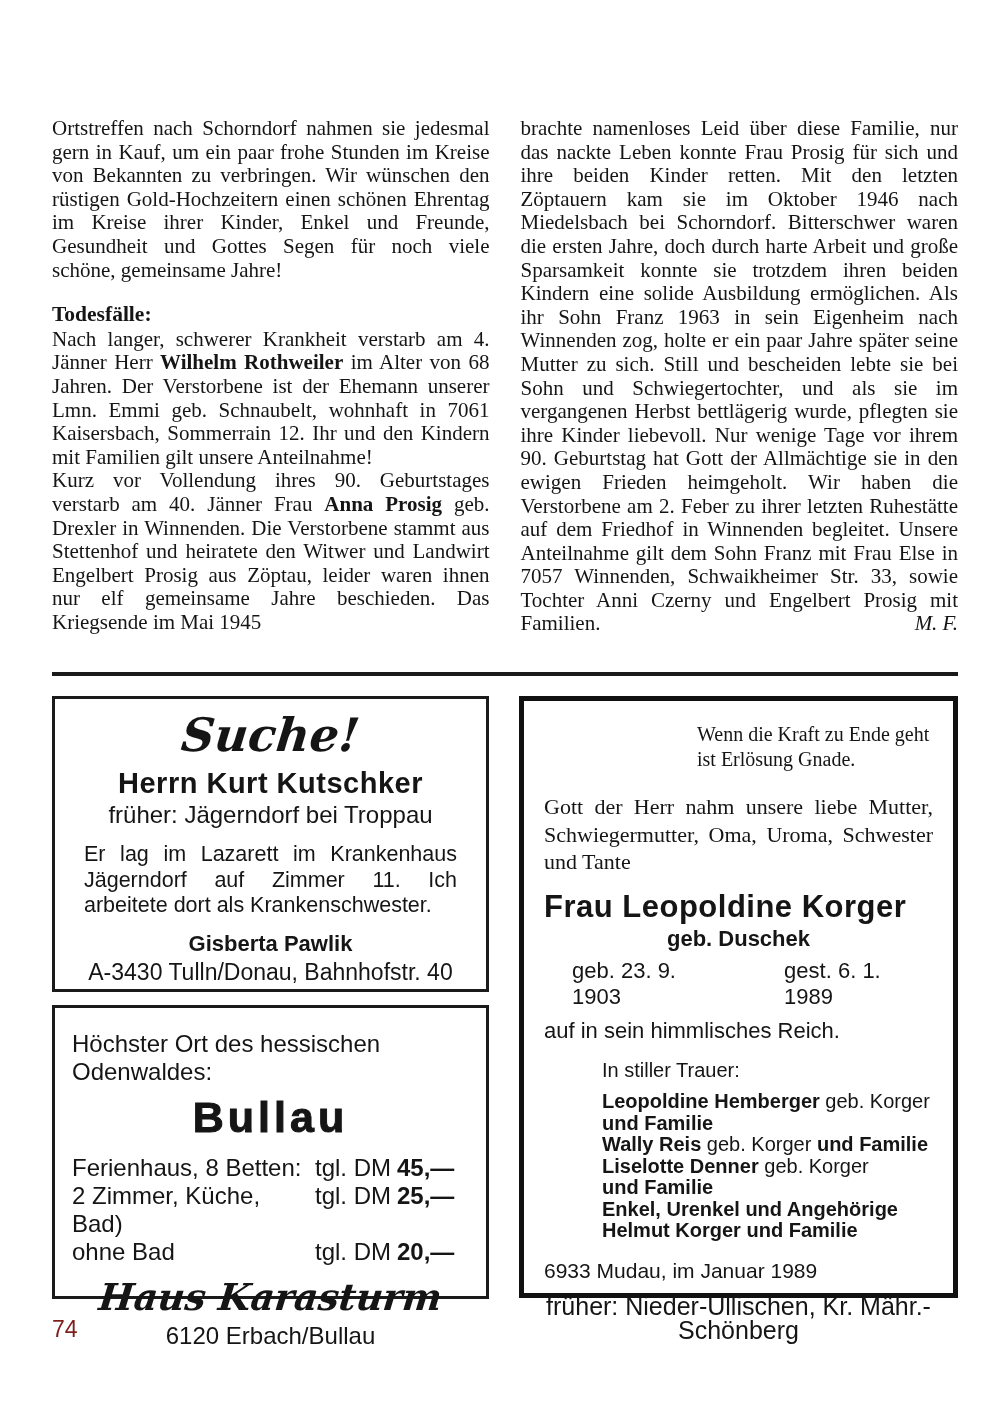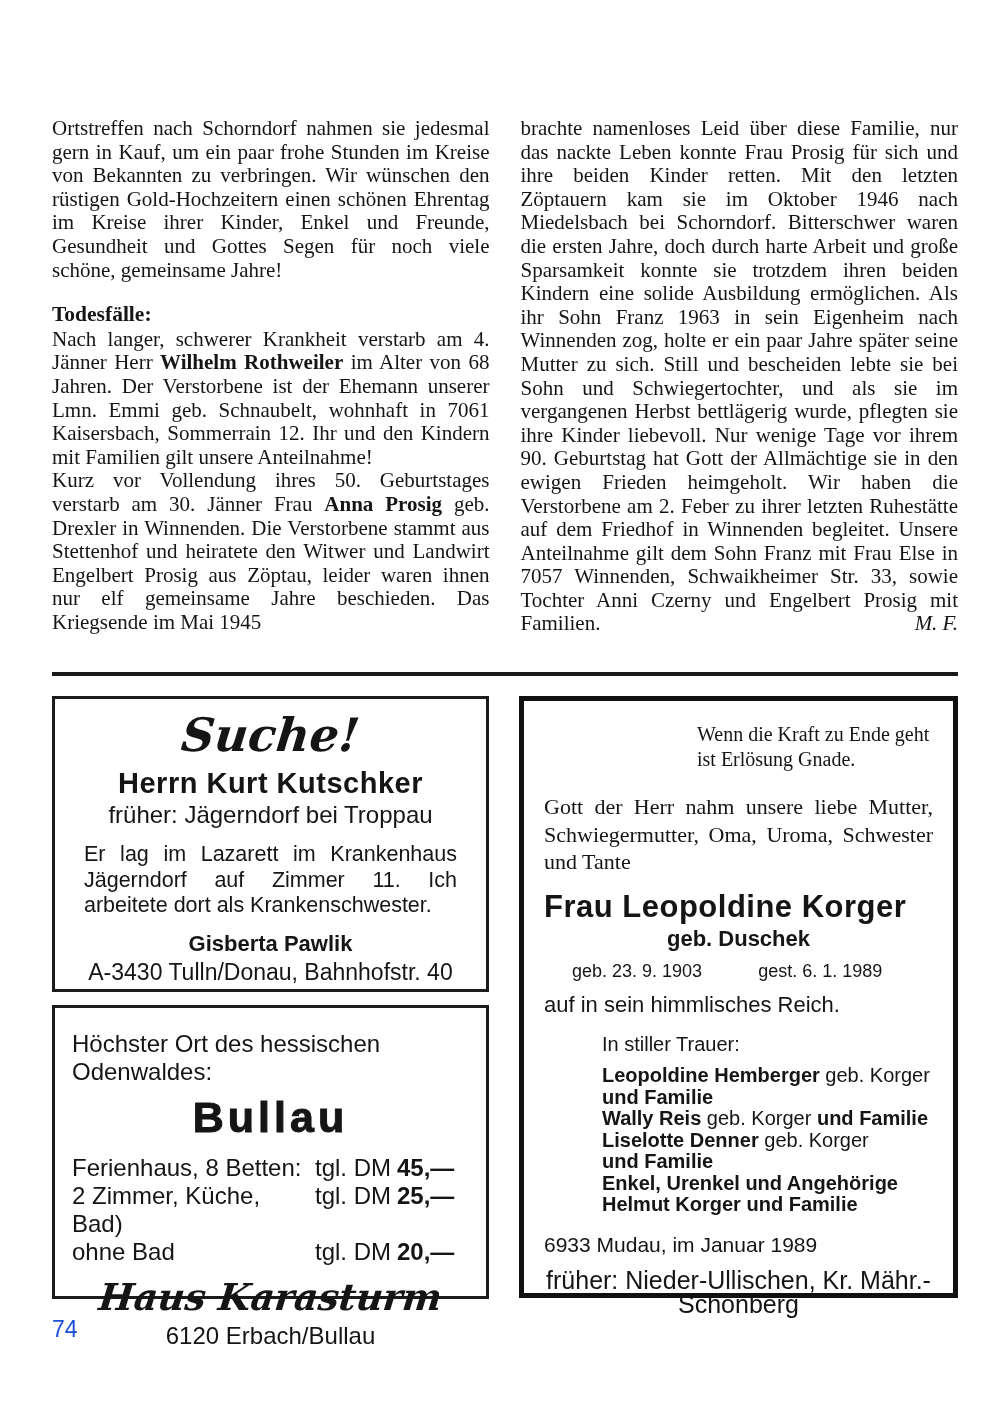--- a/index.html
+++ b/index.html
@@ -112,47 +112,47 @@
     text-align: justify;
     margin: 22px 0 0 0;
   }
   .obit-name {
     font-size: 31px; font-weight: bold;
     margin-top: 12px; line-height: 37px;
     letter-spacing: 0.5px;
     white-space: nowrap;
   }
   .obit-maiden { text-align: center; font-size: 22px; font-weight: bold; margin-top: 1px; line-height: 25px; }
-  .obit-dates { display: flex; gap: 56px; font-size: 18px; margin: 7px 0 0 28px; line-height: 26px; }
+  .obit-dates { display: flex; gap: 56px; font-size: 22px; margin: 7px 0 0 28px; line-height: 26px; }
   .obit-reich { font-size: 22px; margin-top: 8px; line-height: 26px; }
   .trauer { margin: 16px 0 0 58px; font-size: 20px; line-height: 21.5px; }
   .trauer-label { margin-bottom: 10px; }
   .mourner-line b { font-weight: bold; }
   .obit-place { font-size: 21px; margin-top: 17px; line-height: 24px; }
   .obit-former { font-size: 25px; margin-top: 11px; line-height: 24px; text-align: center; }
   .obit-closing { font-size: 20.5px; line-height: 24px; margin: 9px 0 0 0; }
 
   
   .page-num {
     position: absolute; left: 52px; top: 1316px;
     font-family: "Liberation Sans", sans-serif;
-    font-size: 23px; color: #1d4ed8;
+    font-size: 23px; color: #7f1d1d;
   }
 </style>
 </head>
 <body>
 
 <div class="sheet">
 
   <div class="columns">
     <div class="col">
       <p class="body-text">Ortstreffen nach Schorndorf nahmen sie jedesmal gern in Kauf, um ein paar frohe Stunden im Kreise von Bekannten zu verbringen. Wir wünschen den rüstigen Gold-Hochzeitern einen schönen Ehrentag im Kreise ihrer Kinder, Enkel und Freunde, Gesundheit und Gottes Segen für noch viele schöne, gemeinsame Jahre!</p>
       <p class="section-heading">Todesfälle:</p>
       <p class="body-text"><span>Nach langer, schwerer Krankheit verstarb am 4. Jänner Herr </span><b>Wilhelm Rothweiler</b><span> im Alter von 68 Jahren. Der Verstorbene ist der Ehemann unserer Lmn. Emmi geb. Schnaubelt, wohnhaft in 7061 Kaisersbach, Sommerrain 12. Ihr und den Kindern mit Familien gilt unsere Anteilnahme!</span></p>
-      <p class="body-text"><span>Kurz vor Vollendung ihres 50. Geburtstages verstarb am 30. Jänner Frau </span><b>Anna Prosig</b><span> geb. Drexler in Winnenden. Die Verstorbene stammt aus Stettenhof und heiratete den Witwer und Landwirt Engelbert Prosig aus Zöptau, leider waren ihnen nur elf gemeinsame Jahre beschieden. Das Kriegsende im Mai 1945</span></p>
+      <p class="body-text"><span>Kurz vor Vollendung ihres 90. Geburtstages verstarb am 40. Jänner Frau </span><b>Anna Prosig</b><span> geb. Drexler in Winnenden. Die Verstorbene stammt aus Stettenhof und heiratete den Witwer und Landwirt Engelbert Prosig aus Zöptau, leider waren ihnen nur elf gemeinsame Jahre beschieden. Das Kriegsende im Mai 1945</span></p>
     </div>
     <div class="col">
       <p class="body-text"><span>brachte namenloses Leid über diese Familie, nur das nackte Leben konnte Frau Prosig für sich und ihre beiden Kinder retten. Mit den letzten Zöptauern kam sie im Oktober 1946 nach Miedelsbach bei Schorndorf. Bitterschwer waren die ersten Jahre, doch durch harte Arbeit und große Sparsamkeit konnte sie trotzdem ihren beiden Kindern eine solide Ausbildung ermöglichen. Als ihr Sohn Franz 1963 in sein Eigenheim nach Winnenden zog, holte er ein paar Jahre später seine Mutter zu sich. Still und bescheiden lebte sie bei Sohn und Schwiegertochter, und als sie im vergangenen Herbst bettlägerig wurde, pflegten sie ihre Kinder liebevoll. Nur wenige Tage vor ihrem 90. Geburtstag hat Gott der Allmächtige sie in den ewigen Frieden heimgeholt. Wir haben die Verstorbene am 2. Feber zu ihrer letzten Ruhestätte auf dem Friedhof in Winnenden begleitet. Unsere Anteilnahme gilt dem Sohn Franz mit Frau Else in 7057 Winnenden, Schwaikheimer Str. 33, sowie Tochter Anni Czerny und Engelbert Prosig mit Familien.</span><span class="sig">M. F.</span></p>
     </div>
   </div>
 
   <div class="rule"></div>
 
   <div class="ads">
 

